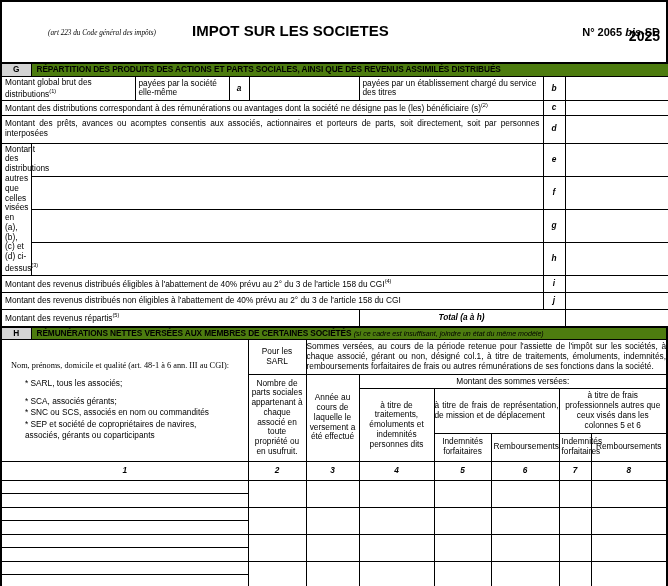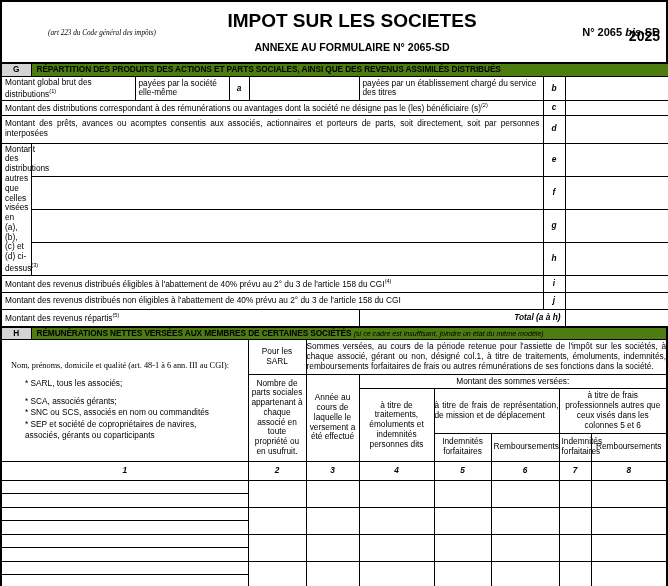--- a/index.html
+++ b/index.html
@@ -28,24 +28,24 @@
     left: 0; top: 26px;
     width: 200px;
     text-align: center;
     font-family: "Liberation Serif", serif;
     font-style: italic;
     font-size: 7.2px;
     line-height: 11px;
   }
   .title-main {
     position: absolute;
-    left: 190px; top: 8px;
+    left: 190px; top: 20px;
     width: 320px;
-    text-align: center;
-    font-size: 19px;
+    text-align: left;
+    font-size: 15px;
     font-weight: bold;
   }
   .title-sub {
     position: absolute;
     left: 190px; top: 39px;
     width: 320px;
     text-align: center;
     font-size: 10.6px;
     font-weight: bold;
   }
@@ -106,21 +106,21 @@
   .letter-cell {
     text-align: center;
     font-weight: bold;
     font-style: italic;
     font-size: 9px;
   }
   .value-cell { background: #fff; }
   .justify { text-align: justify; }
   .sup { font-size: 5.6px; vertical-align: super; }
   .tot {
-    text-align: right;
+    text-align: center;
     font-weight: bold;
     font-style: italic;
     font-size: 8.6px;
     padding-right: 4px !important;
   }
 
   
   .h-head {
     text-align: center;
     font-size: 8.2px;
@@ -165,21 +165,20 @@
 </head>
 <body>
 
 <div class="page">
 
   <div class="top-header">
     <div class="obligatoire">
       <div>(art 223 du Code général des impôts)</div>
     </div>
     <div class="title-main">IMPOT SUR LES SOCIETES</div>
-    <div class="title-sub">ANNEXE AU FORMULAIRE N° 2065-SD</div>
     <div class="ref-no"><span>N° 2065 </span><span class="bis">bis</span><span>-SD</span></div>
     <div class="ref-year">2025</div>
   </div>
 
   <table class="grid">
     <colgroup>
       <col style="width:30px">
         <col style="width:104px">
         <col style="width:94px">
       <col style="width:20px">

